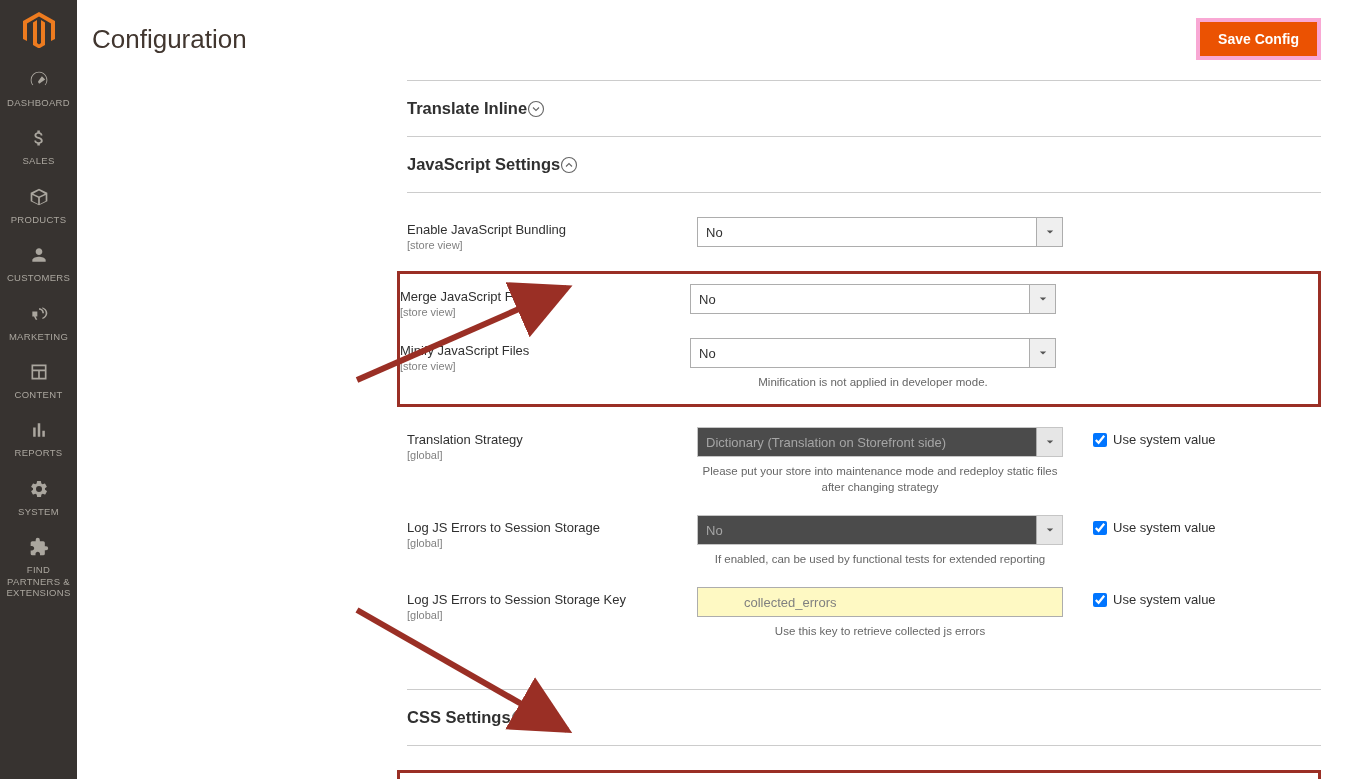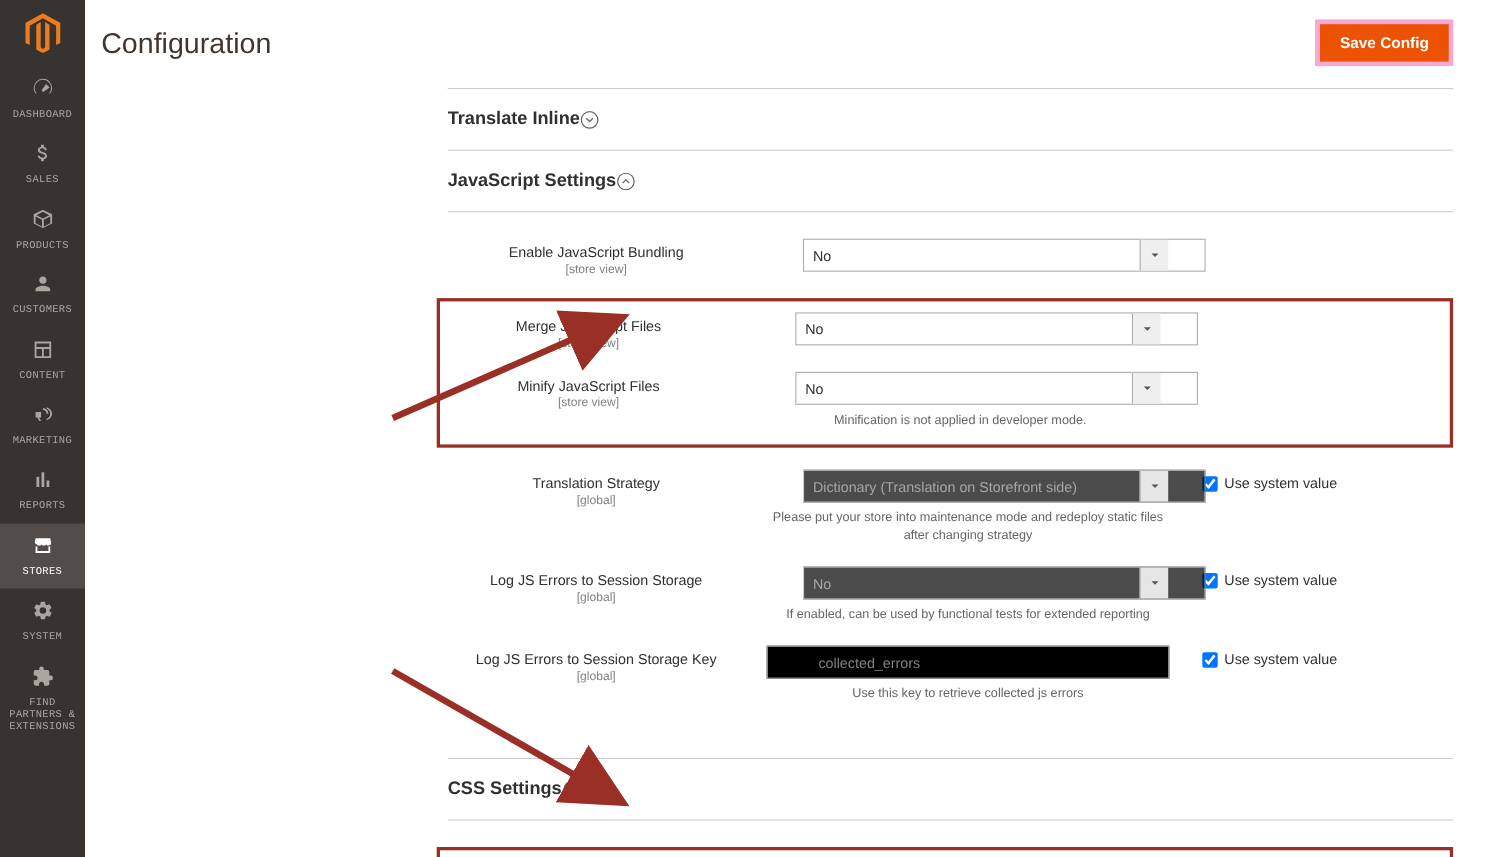--- a/index.html
+++ b/index.html
@@ -1,21 +1,21 @@
 <!DOCTYPE html>
 <html><head>
 <meta charset="utf-8">
 <style>
 * { box-sizing: border-box; margin: 0; padding: 0; }
 body { font-family: 'Helvetica Neue', Arial, sans-serif; font-size: 13px; color: #303030; background: #fff; }
 
 .sidebar { position: fixed; left: 0; top: 0; width: 77px; height: 100%; background: #373330; z-index: 100; }
 .sidebar-logo { display: flex; align-items: center; justify-content: center; height: 60px; }
 .sidebar-logo svg { width: 32px; height: 36px; }
-.sidebar-item { display: flex; flex-direction: column; align-items: center; justify-content: center; padding: 10px 4px; cursor: pointer; text-align: center; font-family: Liberation Mono, monospace; }
+.sidebar-item { display: flex; flex-direction: column; align-items: center; justify-content: center; padding: 10px 4px; cursor: pointer; text-align: center; }
 .sidebar-item.active { background: #524d49; }
 .sidebar-icon { color: #aaa69e; margin-bottom: 4px; }
 .sidebar-icon svg { width: 20px; height: 20px; fill: currentColor; }
 .sidebar-label { font-size: 9.5px; color: #aaa69e; letter-spacing: 0.3px; line-height: 1.2; }
 .sidebar-item.active .sidebar-icon, .sidebar-item.active .sidebar-label { color: #fff; }
 
 .main { margin-left: 77px; padding: 0; }
 .header { display: flex; align-items: center; justify-content: space-between; padding: 18px 30px 10px 15px; }
 .page-title { font-size: 26px; font-weight: 300; color: #41362f; }
 .save-btn { background: #eb5202; border: 4px solid #f9a8d4; color: #fff; padding: 9px 18px; font-size: 14px; cursor: pointer; font-weight: 600; }
@@ -24,35 +24,35 @@
 .content-inner { margin-left: 300px; }
 .divider-top { border-top: 1px solid #ccc; margin-bottom: 0; }
 
 .section-header { display: flex; justify-content: flex-start; align-items: center; padding: 18px 0; border-bottom: 1px solid #ccc; cursor: pointer; }
 .section-title { font-size: 16.5px; color: #303030; font-weight: 600; }
 .toggle-icon { width: 18px; height: 18px; }
 .toggle-icon svg { width: 18px; height: 18px; }
 
 .section-body { padding: 24px 0 10px 0; }
 .field-row { display: flex; align-items: flex-start; margin-bottom: 20px; }
-.field-label-col { width: 290px; text-align: center; padding-right: 20px; padding-top: 5px; }
+.field-label-col { width: 290px; text-align: left; padding-right: 20px; padding-top: 5px; }
 .field-label { font-size: 13px; color: #303030; }
 .field-scope { font-size: 11px; color: #808080; display: block; margin-top: 2px; }
 .field-input-col { width: 366px; }
 .field-use-col { padding-left: 30px; padding-top: 5px; }
 
 .select-wrap { position: relative; }
-.select { width: 100%; height: 30px; border: 1px solid #adadad; background: #fff; padding: 0 28px 0 8px; font-size: 13px; color: #303030; appearance: none; -webkit-appearance: none; cursor: pointer; margin-left: 33px; }
+.select { width: 100%; height: 30px; border: 1px solid #adadad; background: #fff; padding: 0 28px 0 8px; font-size: 13px; color: #303030; appearance: none; -webkit-appearance: none; cursor: pointer; }
 .select:disabled { background: #000000; color: #808080; }
 .select-arrow { position: absolute; right: 1px; top: 1px; bottom: 1px; width: 26px; background: #efefef; border-left: 1px solid #adadad; display: flex; align-items: center; justify-content: center; pointer-events: none; }
 .select-arrow svg { width: 8px; height: 8px; fill: #555; }
 .select:disabled + .select-arrow { background: #e6e6e6; }
 
 .text-input { width: 100%; height: 30px; border: 1px solid #adadad; background: #fff; padding: 0 8px; font-size: 13px; }
-.text-input:disabled { background: #000000; color: #808080; padding-left: 46px; }
+.text-input:disabled { background: #fef9c3; color: #808080; padding-left: 46px; }
 
 .field-note { font-size: 11.5px; color: #666; margin-top: 6px; line-height: 1.4; text-align: center; }
 
 .checkbox-row { display: flex; align-items: center; gap: 6px; }
 .checkbox-row input { width: 14px; height: 14px; cursor: pointer; }
 .checkbox-row label { font-size: 13px; cursor: pointer; }
 
 .highlight-box { border: 3px solid #9a2f25; padding: 10px 30px 6px 0; margin: 0 0 20px -10px; }
 .highlight-box .field-row:last-child { margin-bottom: 8px; }
 
@@ -89,41 +89,35 @@
     <span class="sidebar-label">PRODUCTS</span>
   </div>
   <div class="sidebar-item">
     <span class="sidebar-icon"><svg viewBox="0 0 24 24">
           <path d="M12 12c2.21 0 4-1.79 4-4s-1.79-4-4-4-4 1.79-4 4 1.79 4 4 4zm0 2c-2.67 0-8 1.34-8 4v2h16v-2c0-2.66-5.33-4-8-4z"></path>
         </svg></span>
     <span class="sidebar-label">CUSTOMERS</span>
   </div>
   <div class="sidebar-item">
     <span class="sidebar-icon"><svg viewBox="0 0 24 24">
+          <path d="M18 11c0-3-2-6-6-6v2c2.8 0 4 2 4 4h2zm-8-2H4v6h2l2 4h2l-2-4h2V9zm10 2c0 2.5-1.5 4.5-4 5.5V18c3.5-1 6-4 6-7s-2.5-6-6-7v1.5c2.5 1 4 3 4 5.5z"></path>
+        </svg></span>
+    <span class="sidebar-label">MARKETING</span>
+  </div>
+  <div class="sidebar-item">
+    <span class="sidebar-icon"><svg viewBox="0 0 24 24">
           <path d="M3 3h18v18H3V3zm2 2v4h14V5H5zm0 6v8h6v-8H5zm8 0v8h6v-8h-6z"></path>
         </svg></span>
     <span class="sidebar-label">CONTENT</span>
   </div>
   <div class="sidebar-item">
     <span class="sidebar-icon"><svg viewBox="0 0 24 24">
-          <path d="M18 11c0-3-2-6-6-6v2c2.8 0 4 2 4 4h2zm-8-2H4v6h2l2 4h2l-2-4h2V9zm10 2c0 2.5-1.5 4.5-4 5.5V18c3.5-1 6-4 6-7s-2.5-6-6-7v1.5c2.5 1 4 3 4 5.5z"></path>
-        </svg></span>
-    <span class="sidebar-label">MARKETING</span>
-  </div>
-  <div class="sidebar-item">
-    <span class="sidebar-icon"><svg viewBox="0 0 24 24">
           <path d="M5 9h3v11H5V9zm5.5-5h3v16h-3V4zM16 13h3v7h-3v-7z"></path>
         </svg></span>
     <span class="sidebar-label">REPORTS</span>
-  </div>
-  <div class="sidebar-item active">
-    <span class="sidebar-icon"><svg viewBox="0 0 24 24">
-          <path d="M4 4h16l1 5a3 3 0 0 1-3 3 3 3 0 0 1-2.5-1.3A3 3 0 0 1 13 12a3 3 0 0 1-2.5-1.3A3 3 0 0 1 8 12a3 3 0 0 1-2.5-1.3A3 3 0 0 1 3 9l1-5zm0 9v7h16v-7h-2v5H6v-5H4z"></path>
-        </svg></span>
-    <span class="sidebar-label">STORES</span>
   </div>
   <div class="sidebar-item">
     <span class="sidebar-icon"><svg viewBox="0 0 24 24">
           <path d="M19.14 12.94c.04-.3.06-.61.06-.94 0-.32-.02-.64-.07-.94l2.03-1.58a.5.5 0 0 0 .12-.61l-1.92-3.32a.5.5 0 0 0-.59-.22l-2.39.96c-.5-.38-1.03-.7-1.62-.94l-.36-2.54a.5.5 0 0 0-.49-.42h-3.84a.5.5 0 0 0-.49.42l-.36 2.54c-.59.24-1.13.57-1.62.94l-2.39-.96a.5.5 0 0 0-.59.22L2.7 8.87a.5.5 0 0 0 .12.61l2.03 1.58c-.05.3-.07.62-.07.94s.02.64.07.94l-2.03 1.58a.5.5 0 0 0-.12.61l1.92 3.32c.14.24.42.34.68.22l2.39-.96c.5.38 1.03.7 1.62.94l.36 2.54c.5.24.25.42.49.42h3.84c.24 0 .44-.18.49-.42l.36-2.54c.59-.24 1.13-.56 1.62-.94l2.39.96c.26.12.54.02.68-.22l1.92-3.32a.5.5 0 0 0-.12-.61l-2.03-1.58zM12 15.6A3.6 3.6 0 1 1 12 8.4a3.6 3.6 0 0 1 0 7.2z"></path>
         </svg></span>
     <span class="sidebar-label">SYSTEM</span>
   </div>
   <div class="sidebar-item">
     <span class="sidebar-icon"><svg viewBox="0 0 24 24">
           <path d="M20.5 11H19V7a2 2 0 0 0-2-2h-4V3.5a2.5 2.5 0 0 0-5 0V5H4a2 2 0 0 0-2 2v3.8h1.5c1.5 0 2.7 1.2 2.7 2.7S5 16.2 3.5 16.2H2V20a2 2 0 0 0 2 2h3.8v-1.5c0-1.5 1.2-2.7 2.7-2.7s2.7 1.2 2.7 2.7V22H17a2 2 0 0 0 2-2v-4h1.5a2.5 2.5 0 0 0 0-5z"></path>

